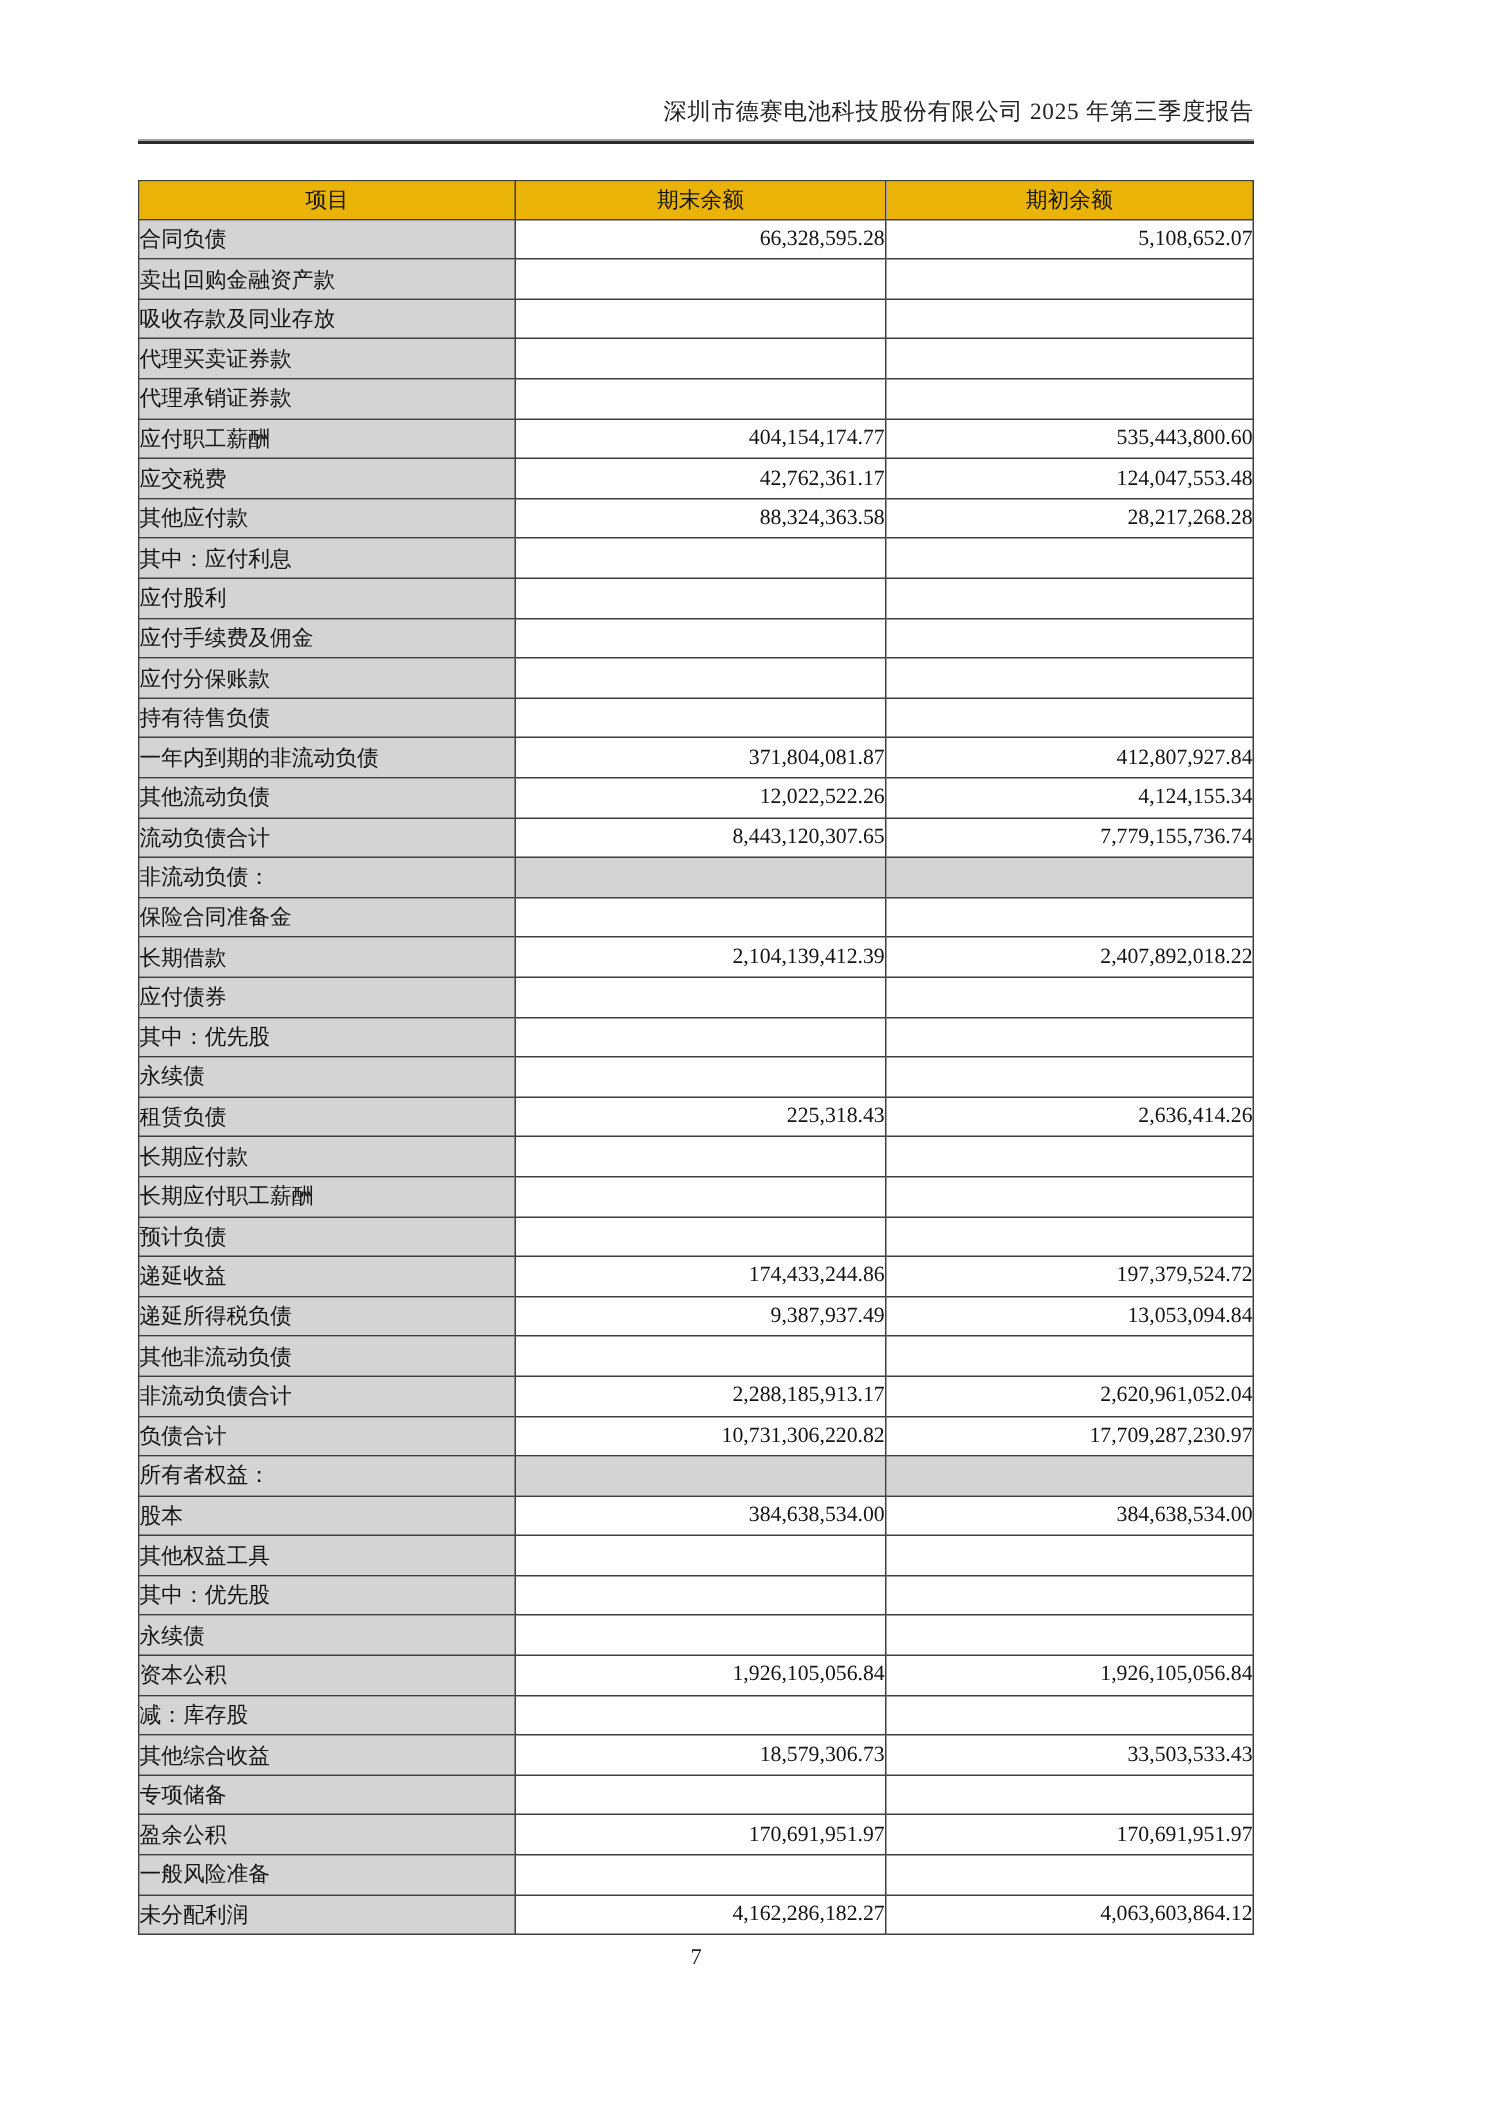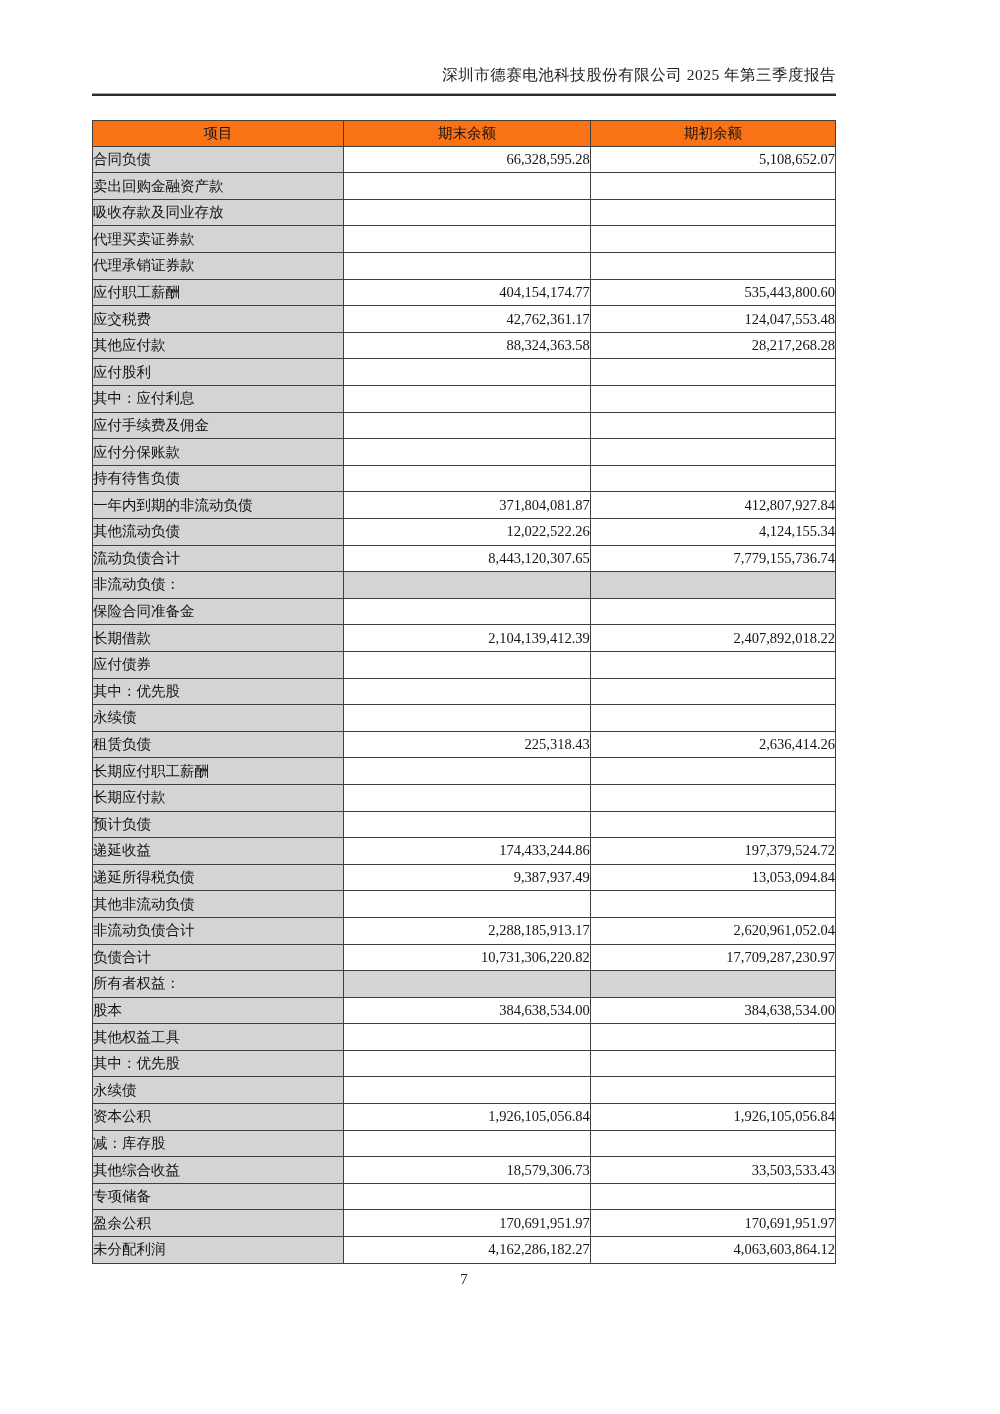--- a/index.html
+++ b/index.html
@@ -46,21 +46,21 @@
   table.fin-table th,
   table.fin-table td {
     border: 1px solid #3f3f3f;
     height: 25.6px;
     padding: 0;
     vertical-align: middle;
     overflow: hidden;
     white-space: nowrap;
   }
   table.fin-table th {
-    background: #f97316;
+    background: #eab308;
     font-weight: normal;
     text-align: center;
     height: 25px;
     margin-top: 32px;
   }
   col.c-item { width: 33.8%; }
   col.c-end  { width: 33.2%; }
   col.c-beg  { width: 33.0%; }
   td.label {
     background: #d4d4d4;
@@ -145,26 +145,26 @@
             <td class="label indent-1">应交税费</td>
             <td class="num">42,762,361.17</td>
             <td class="num">124,047,553.48</td>
           </tr>
           <tr>
             <td class="label indent-1">其他应付款</td>
             <td class="num">88,324,363.58</td>
             <td class="num">28,217,268.28</td>
           </tr>
           <tr>
+            <td class="label indent-2">其中：应付利息</td>
+            <td class="num"></td>
+            <td class="num"></td>
+          </tr>
+          <tr>
             <td class="label indent-3">应付股利</td>
-            <td class="num"></td>
-            <td class="num"></td>
-          </tr>
-          <tr>
-            <td class="label indent-2">其中：应付利息</td>
             <td class="num"></td>
             <td class="num"></td>
           </tr>
           <tr>
             <td class="label indent-1">应付手续费及佣金</td>
             <td class="num"></td>
             <td class="num"></td>
           </tr>
           <tr>
             <td class="label indent-1">应付分保账款</td>
@@ -220,26 +220,26 @@
             <td class="label indent-3">永续债</td>
             <td class="num"></td>
             <td class="num"></td>
           </tr>
           <tr>
             <td class="label indent-1">租赁负债</td>
             <td class="num">225,318.43</td>
             <td class="num">2,636,414.26</td>
           </tr>
           <tr>
+            <td class="label indent-1">长期应付款</td>
+            <td class="num"></td>
+            <td class="num"></td>
+          </tr>
+          <tr>
             <td class="label indent-1">长期应付职工薪酬</td>
-            <td class="num"></td>
-            <td class="num"></td>
-          </tr>
-          <tr>
-            <td class="label indent-1">长期应付款</td>
             <td class="num"></td>
             <td class="num"></td>
           </tr>
           <tr>
             <td class="label indent-1">预计负债</td>
             <td class="num"></td>
             <td class="num"></td>
           </tr>
           <tr>
             <td class="label indent-1">递延收益</td>
@@ -310,20 +310,25 @@
             <td class="label indent-1">专项储备</td>
             <td class="num"></td>
             <td class="num"></td>
           </tr>
           <tr>
             <td class="label indent-1">盈余公积</td>
             <td class="num">170,691,951.97</td>
             <td class="num">170,691,951.97</td>
           </tr>
           <tr>
+            <td class="label indent-1">一般风险准备</td>
+            <td class="num"></td>
+            <td class="num"></td>
+          </tr>
+          <tr>
             <td class="label indent-1">未分配利润</td>
             <td class="num">4,162,286,182.27</td>
             <td class="num">4,063,603,864.12</td>
           </tr>
         </tbody>
     </table>
 
     <div class="page-number">7</div>
 
   </div>

